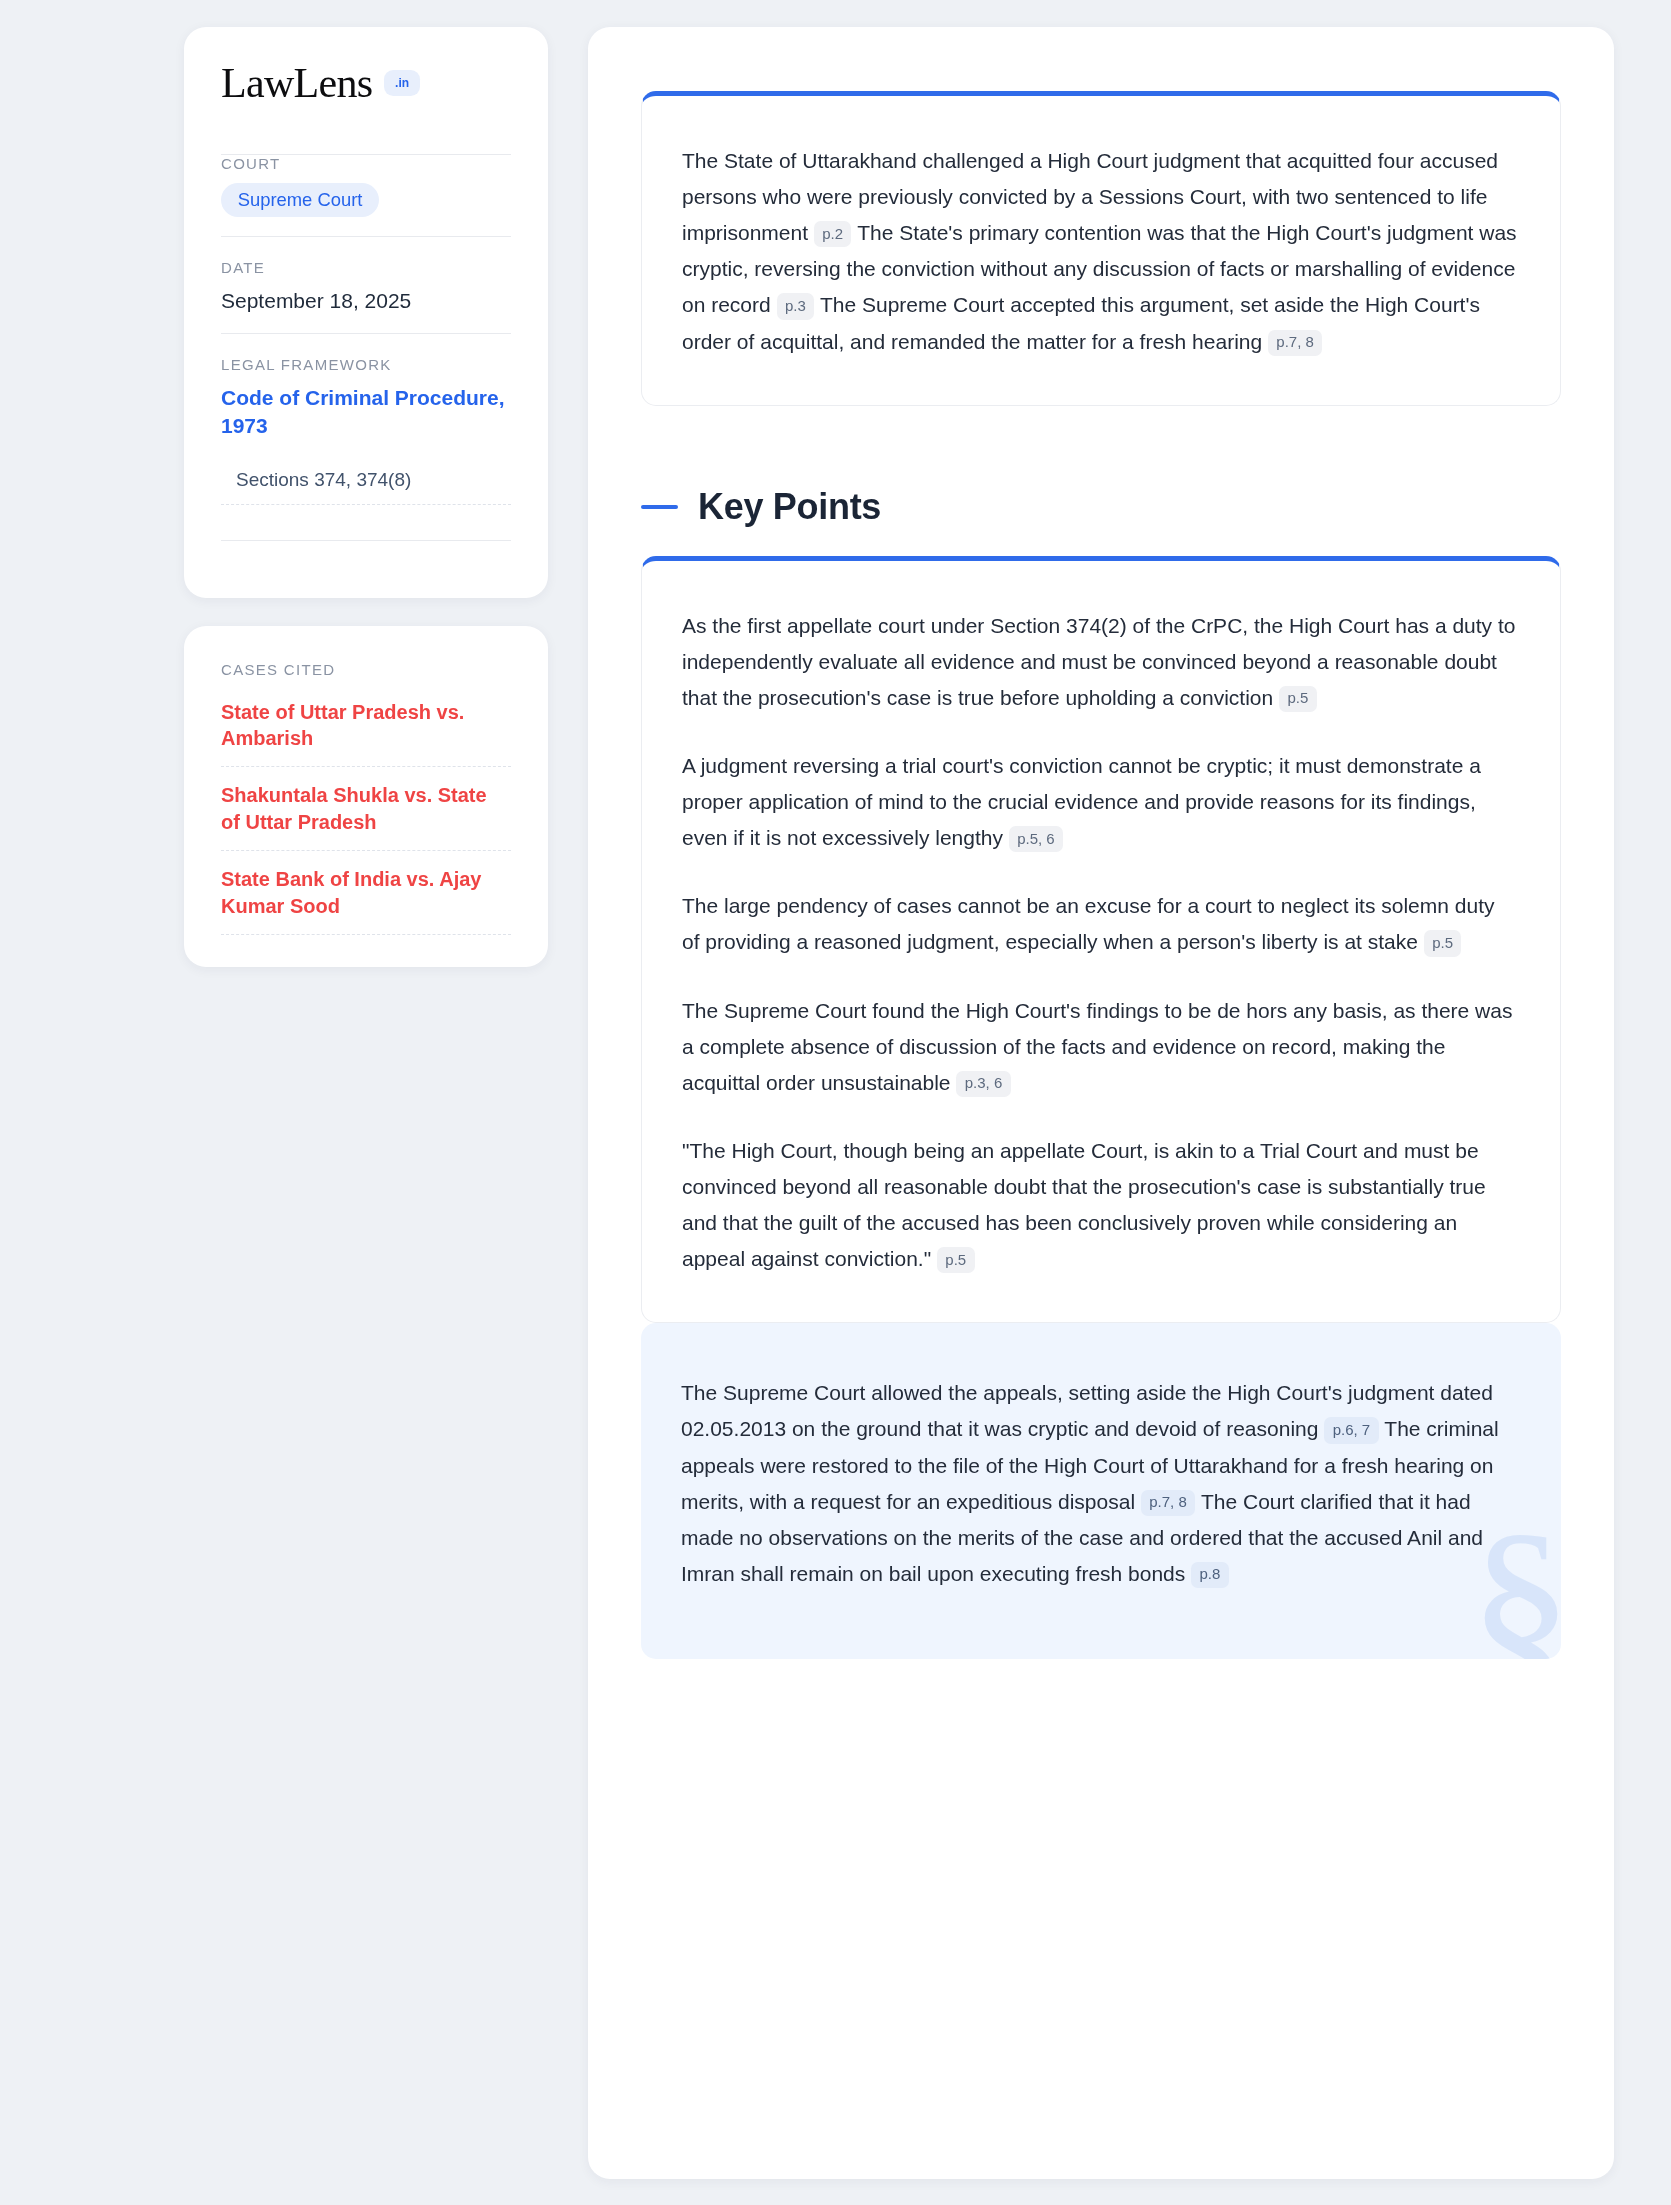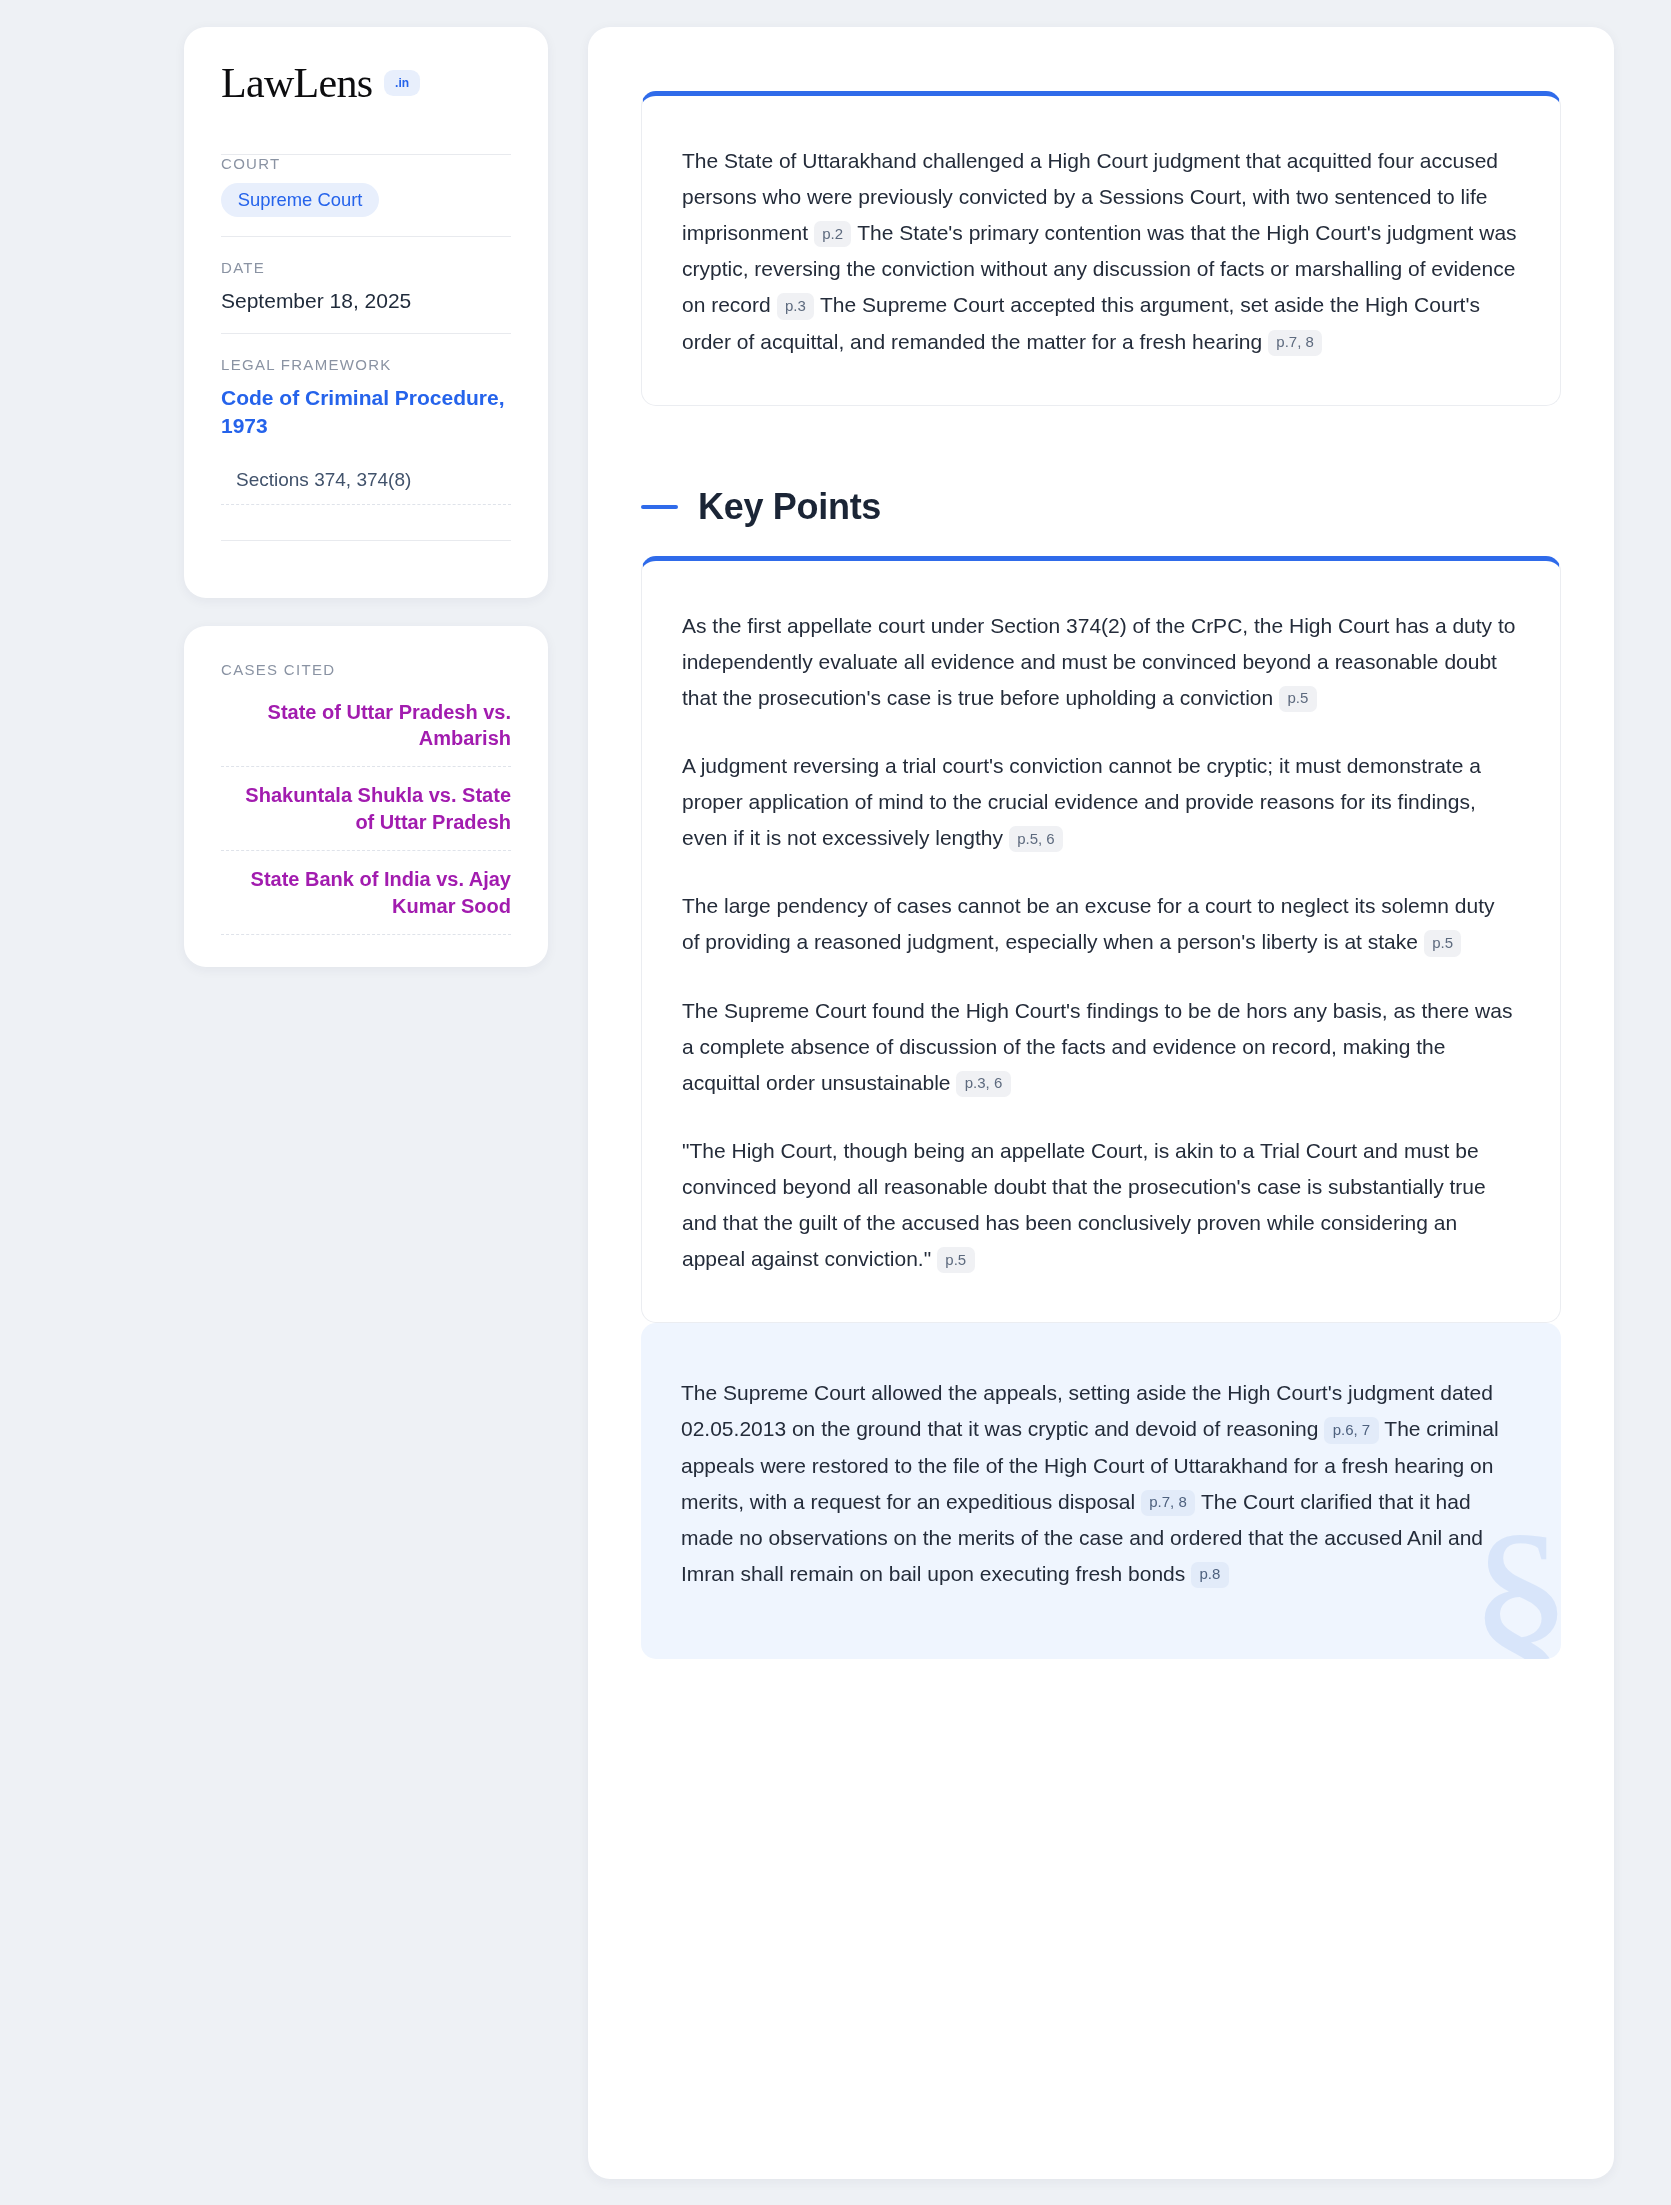--- a/index.html
+++ b/index.html
@@ -129,27 +129,26 @@
     color: #41526b;
   }
   .tail-rule { margin-top: 35px; border-top: 0.8px solid #e8eaee; }
 
   
   .cases-card { padding: 35px 37px 32px 37px; }
   .case-item {
     display: block;
     font-size: 20px;
     line-height: 1.32;
-    color: #a21caf;
+    color: #ef4444;
     font-weight: 700;
     text-decoration: none;
     padding: 15px 0 15px 0;
     border-bottom: 0.8px dashed #dfe3ea;
     cursor: pointer;
-    text-align: right;
   }
   .case-item:first-of-type { padding-top: 10px; }
 
   
   .main {
     flex: 1;
     background: #ffffff;
     border-radius: 22px;
     box-shadow: 0 2.5px 11.7px rgba(28, 40, 64, 0.055);
     padding: 64px 53px 80px 53px;

